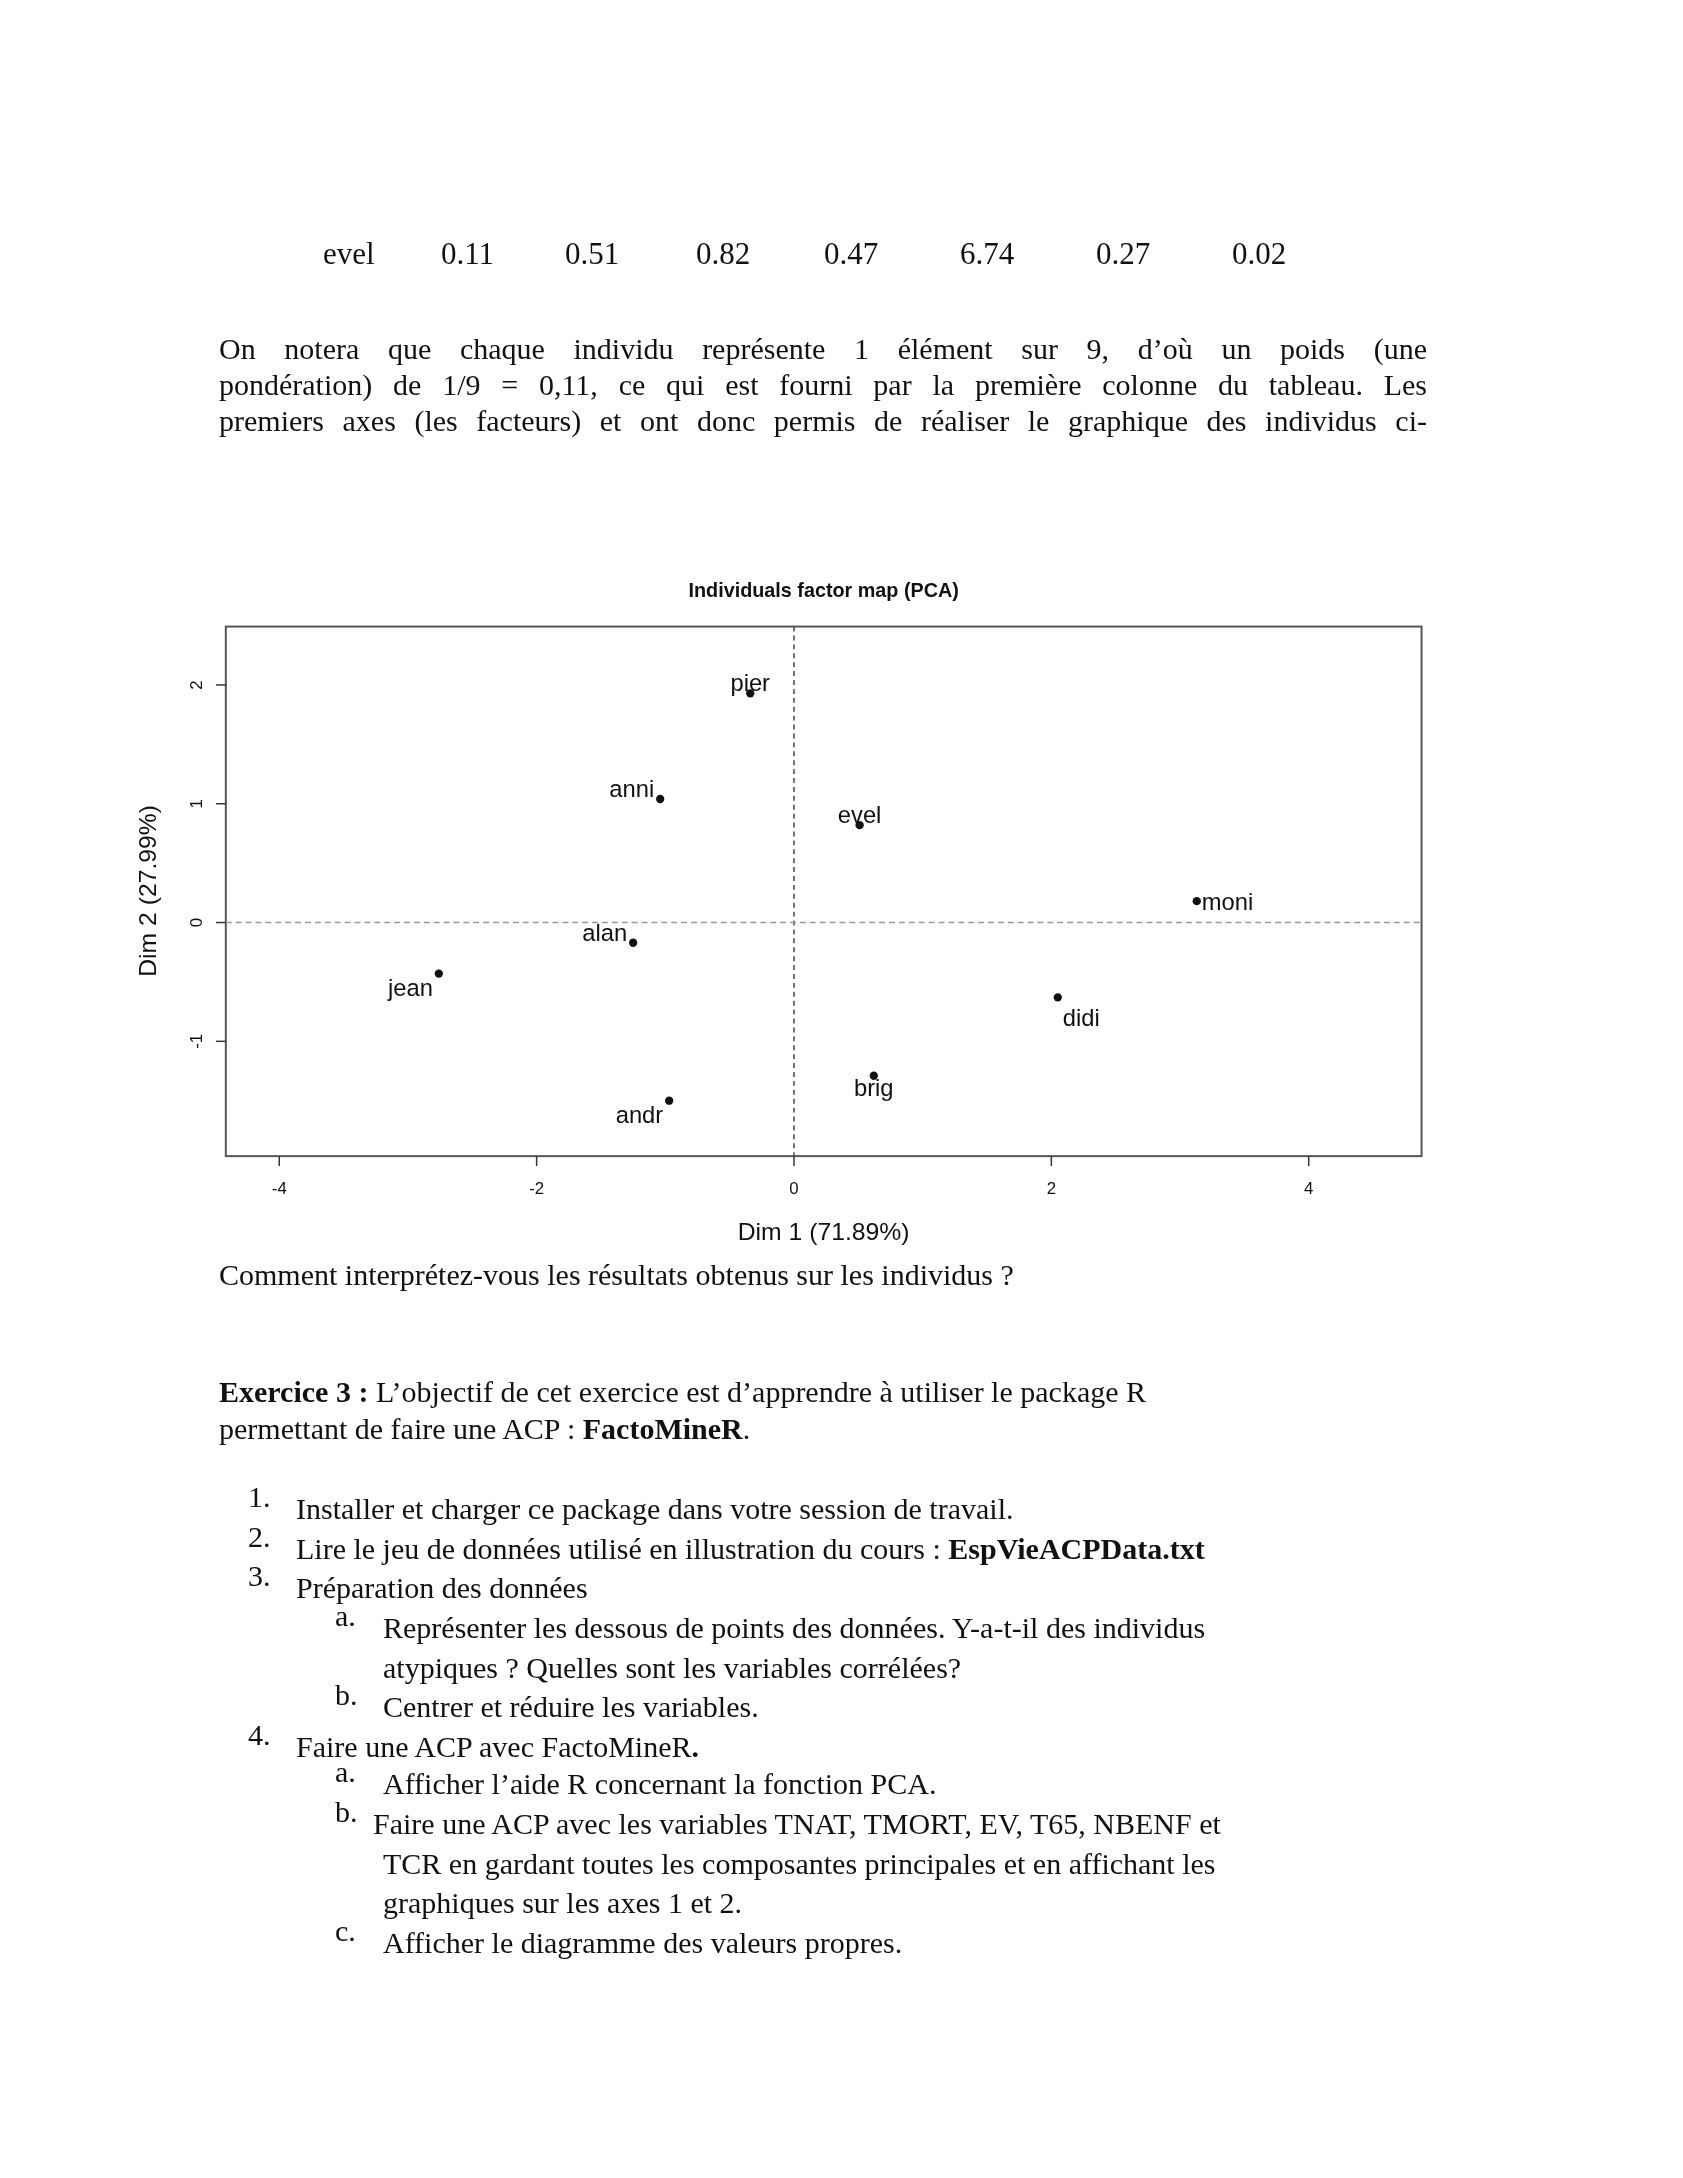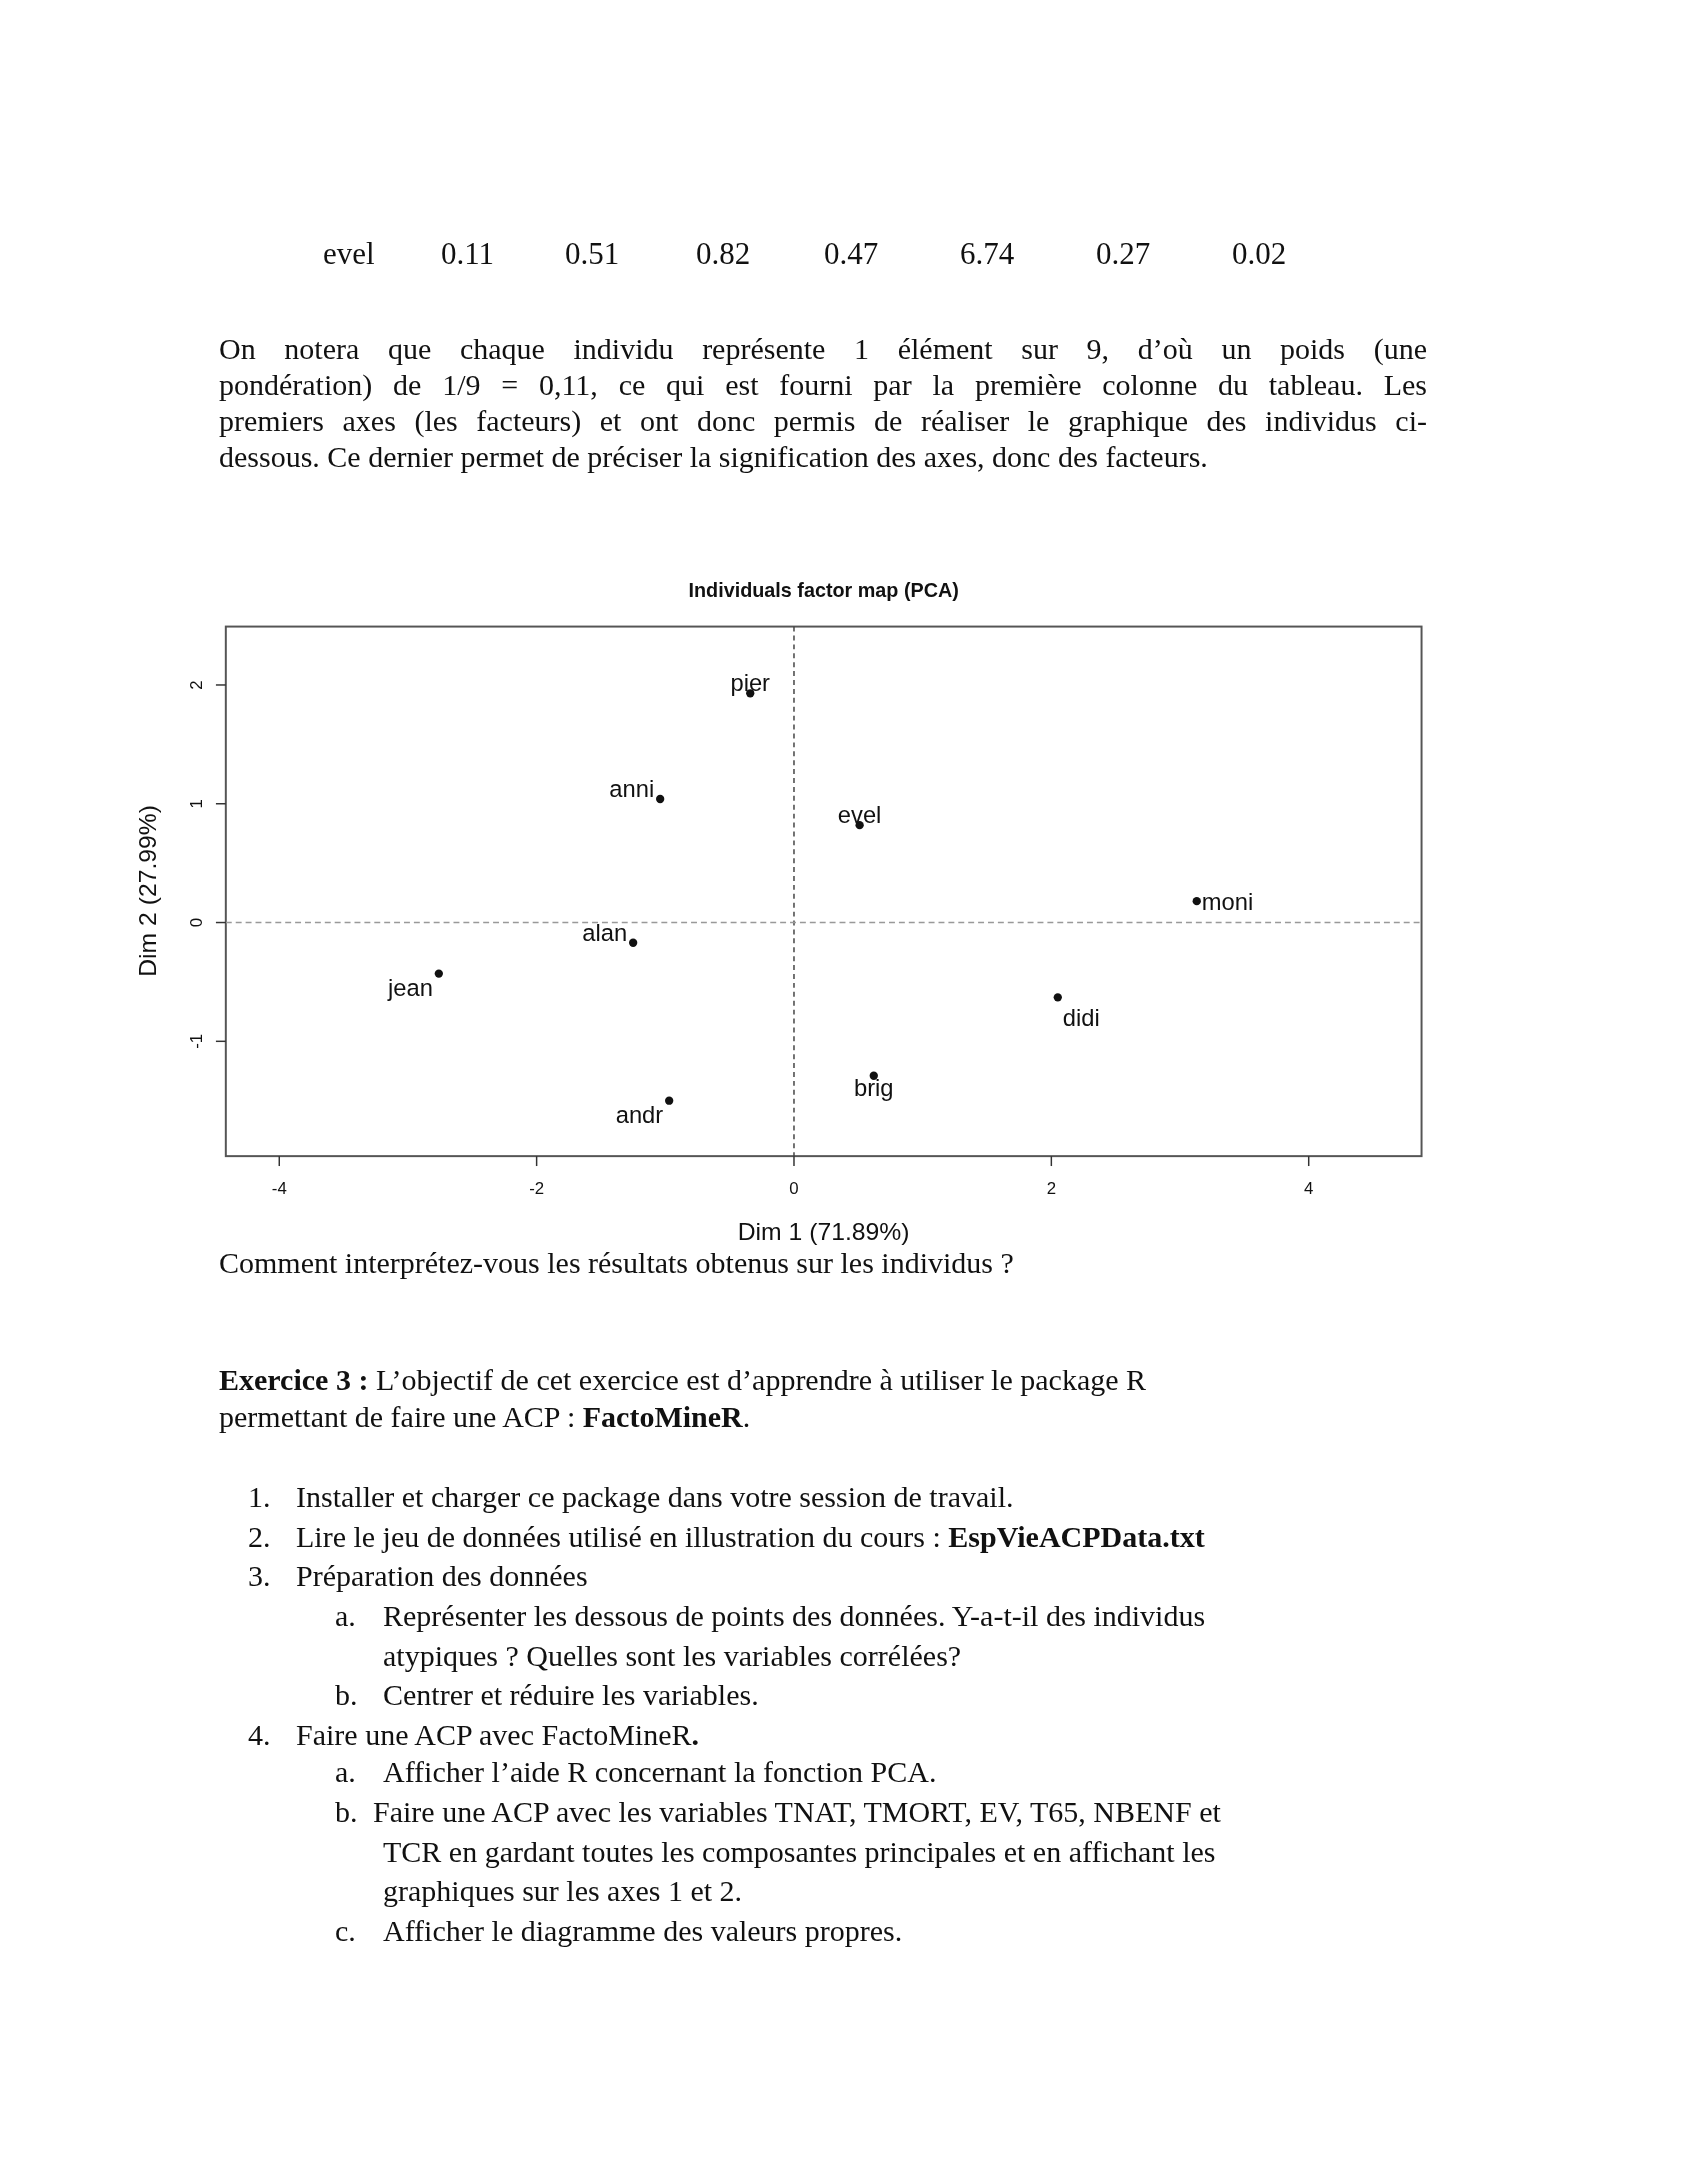--- a/index.html
+++ b/index.html
@@ -2,21 +2,21 @@
 <html><head>
 <meta charset="utf-8">
 <style>
   html, body { margin:0; padding:0; background:#ffffff; }
   body { width:1683px; height:2178px; position:relative; overflow:hidden; color:#111; }
   .serif { font-family: "Liberation Serif", "DejaVu Serif", serif; }
   .row-cell { position:absolute; top:234px; font-size:31px; line-height:40px; }
   .para { position:absolute; left:219px; width:1208px; font-size:30px; line-height:36px; text-align:justify; }
   .para .ln { display:block; white-space:nowrap; text-align-last:justify; }
   .para .ln.last { text-align-last:left; }
-  .line { position:absolute; font-size:30px; line-height:40px; white-space:nowrap; }
+  .line { position:absolute; font-size:30px; line-height:40px; white-space:nowrap;margin-top:12px; }
   .num { position:absolute; font-size:30px; line-height:40px; }
   b { font-weight:bold; }
   #chart { position:absolute; left:0; top:0; }
   #chart text { font-family: "Liberation Sans", "DejaVu Sans", sans-serif; fill:#111; }
 </style>
 </head>
 <body>
 
 <div>
   <span class="row-cell serif" style="left:323px">evel</span>
@@ -26,21 +26,20 @@
   <span class="row-cell serif" style="left:824px">0.47</span>
   <span class="row-cell serif" style="left:960px">6.74</span>
   <span class="row-cell serif" style="left:1096px">0.27</span>
   <span class="row-cell serif" style="left:1232px">0.02</span>
 </div>
 
 <div class="para serif" style="top:331px">
   <span class="ln">On notera que chaque individu représente 1 élément sur 9, d’où un poids (une</span>
   <span class="ln">pondération) de 1/9 = 0,11, ce qui est fourni par la première colonne du tableau. Les</span>
   <span class="ln">premiers axes (les facteurs) et  ont donc permis de réaliser le graphique des individus ci-</span>
-  <span class="ln last">dessous. Ce dernier permet de préciser la signification des axes, donc des facteurs.</span>
 </div>
 
 <svg id="chart" width="1683" height="1267" viewBox="0 0 1700 1280">
   <text id="chart-title" x="832" y="603" text-anchor="middle" font-size="20" font-weight="bold">Individuals factor map (PCA)</text>
   <rect x="228" y="633" width="1208" height="535" fill="none" stroke="#555" stroke-width="2"></rect>
   <g id="ref-lines">
       <line x1="802" x2="802" y1="633" y2="1168" stroke="#444" stroke-width="1.5" stroke-dasharray="5,4"></line>
       <line x1="228" x2="1436" y1="932" y2="932" stroke="#999" stroke-width="1.5" stroke-dasharray="6,4"></line>
     </g>
   <g id="x-ticks">

